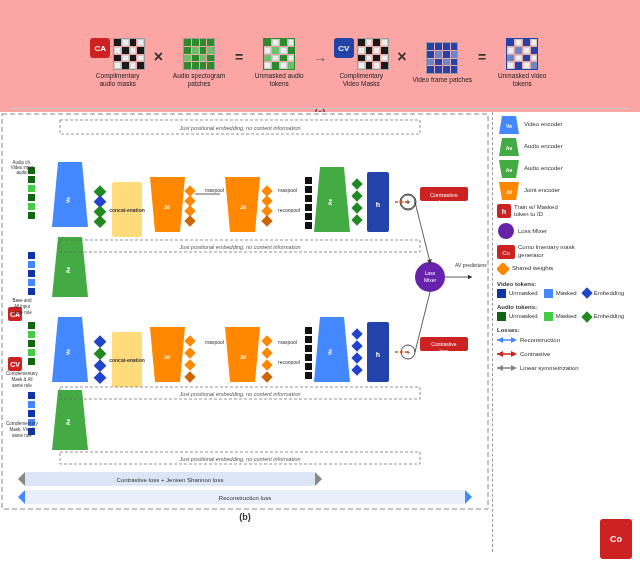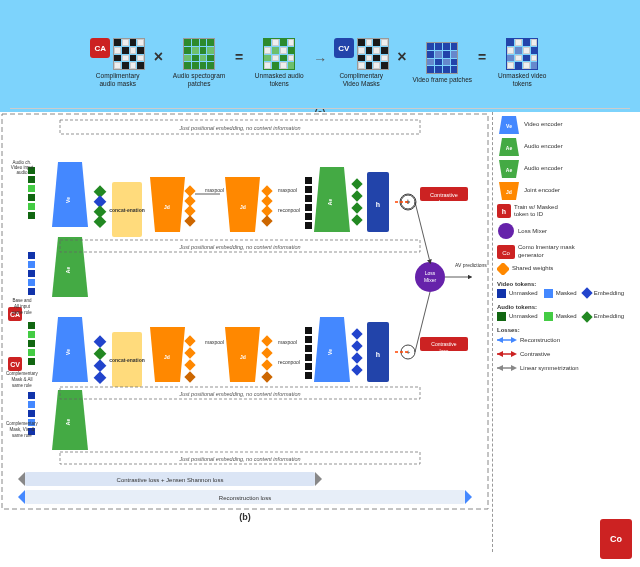--- a/index.html
+++ b/index.html
@@ -10,21 +10,21 @@
       font-family: Arial, sans-serif;
       font-size: 8px;
       overflow: hidden;
       position: relative;
     }
 
     .main-container {
       width: 640px;
       height: 460px;
       position: relative;
-      background: #7dd3fc;
+      background: #fca5a5;
     }
 
     
     .section-a {
       position: absolute;
       top: 0;
       left: 0;
       width: 640px;
       height: 120px;
       display: flex;

